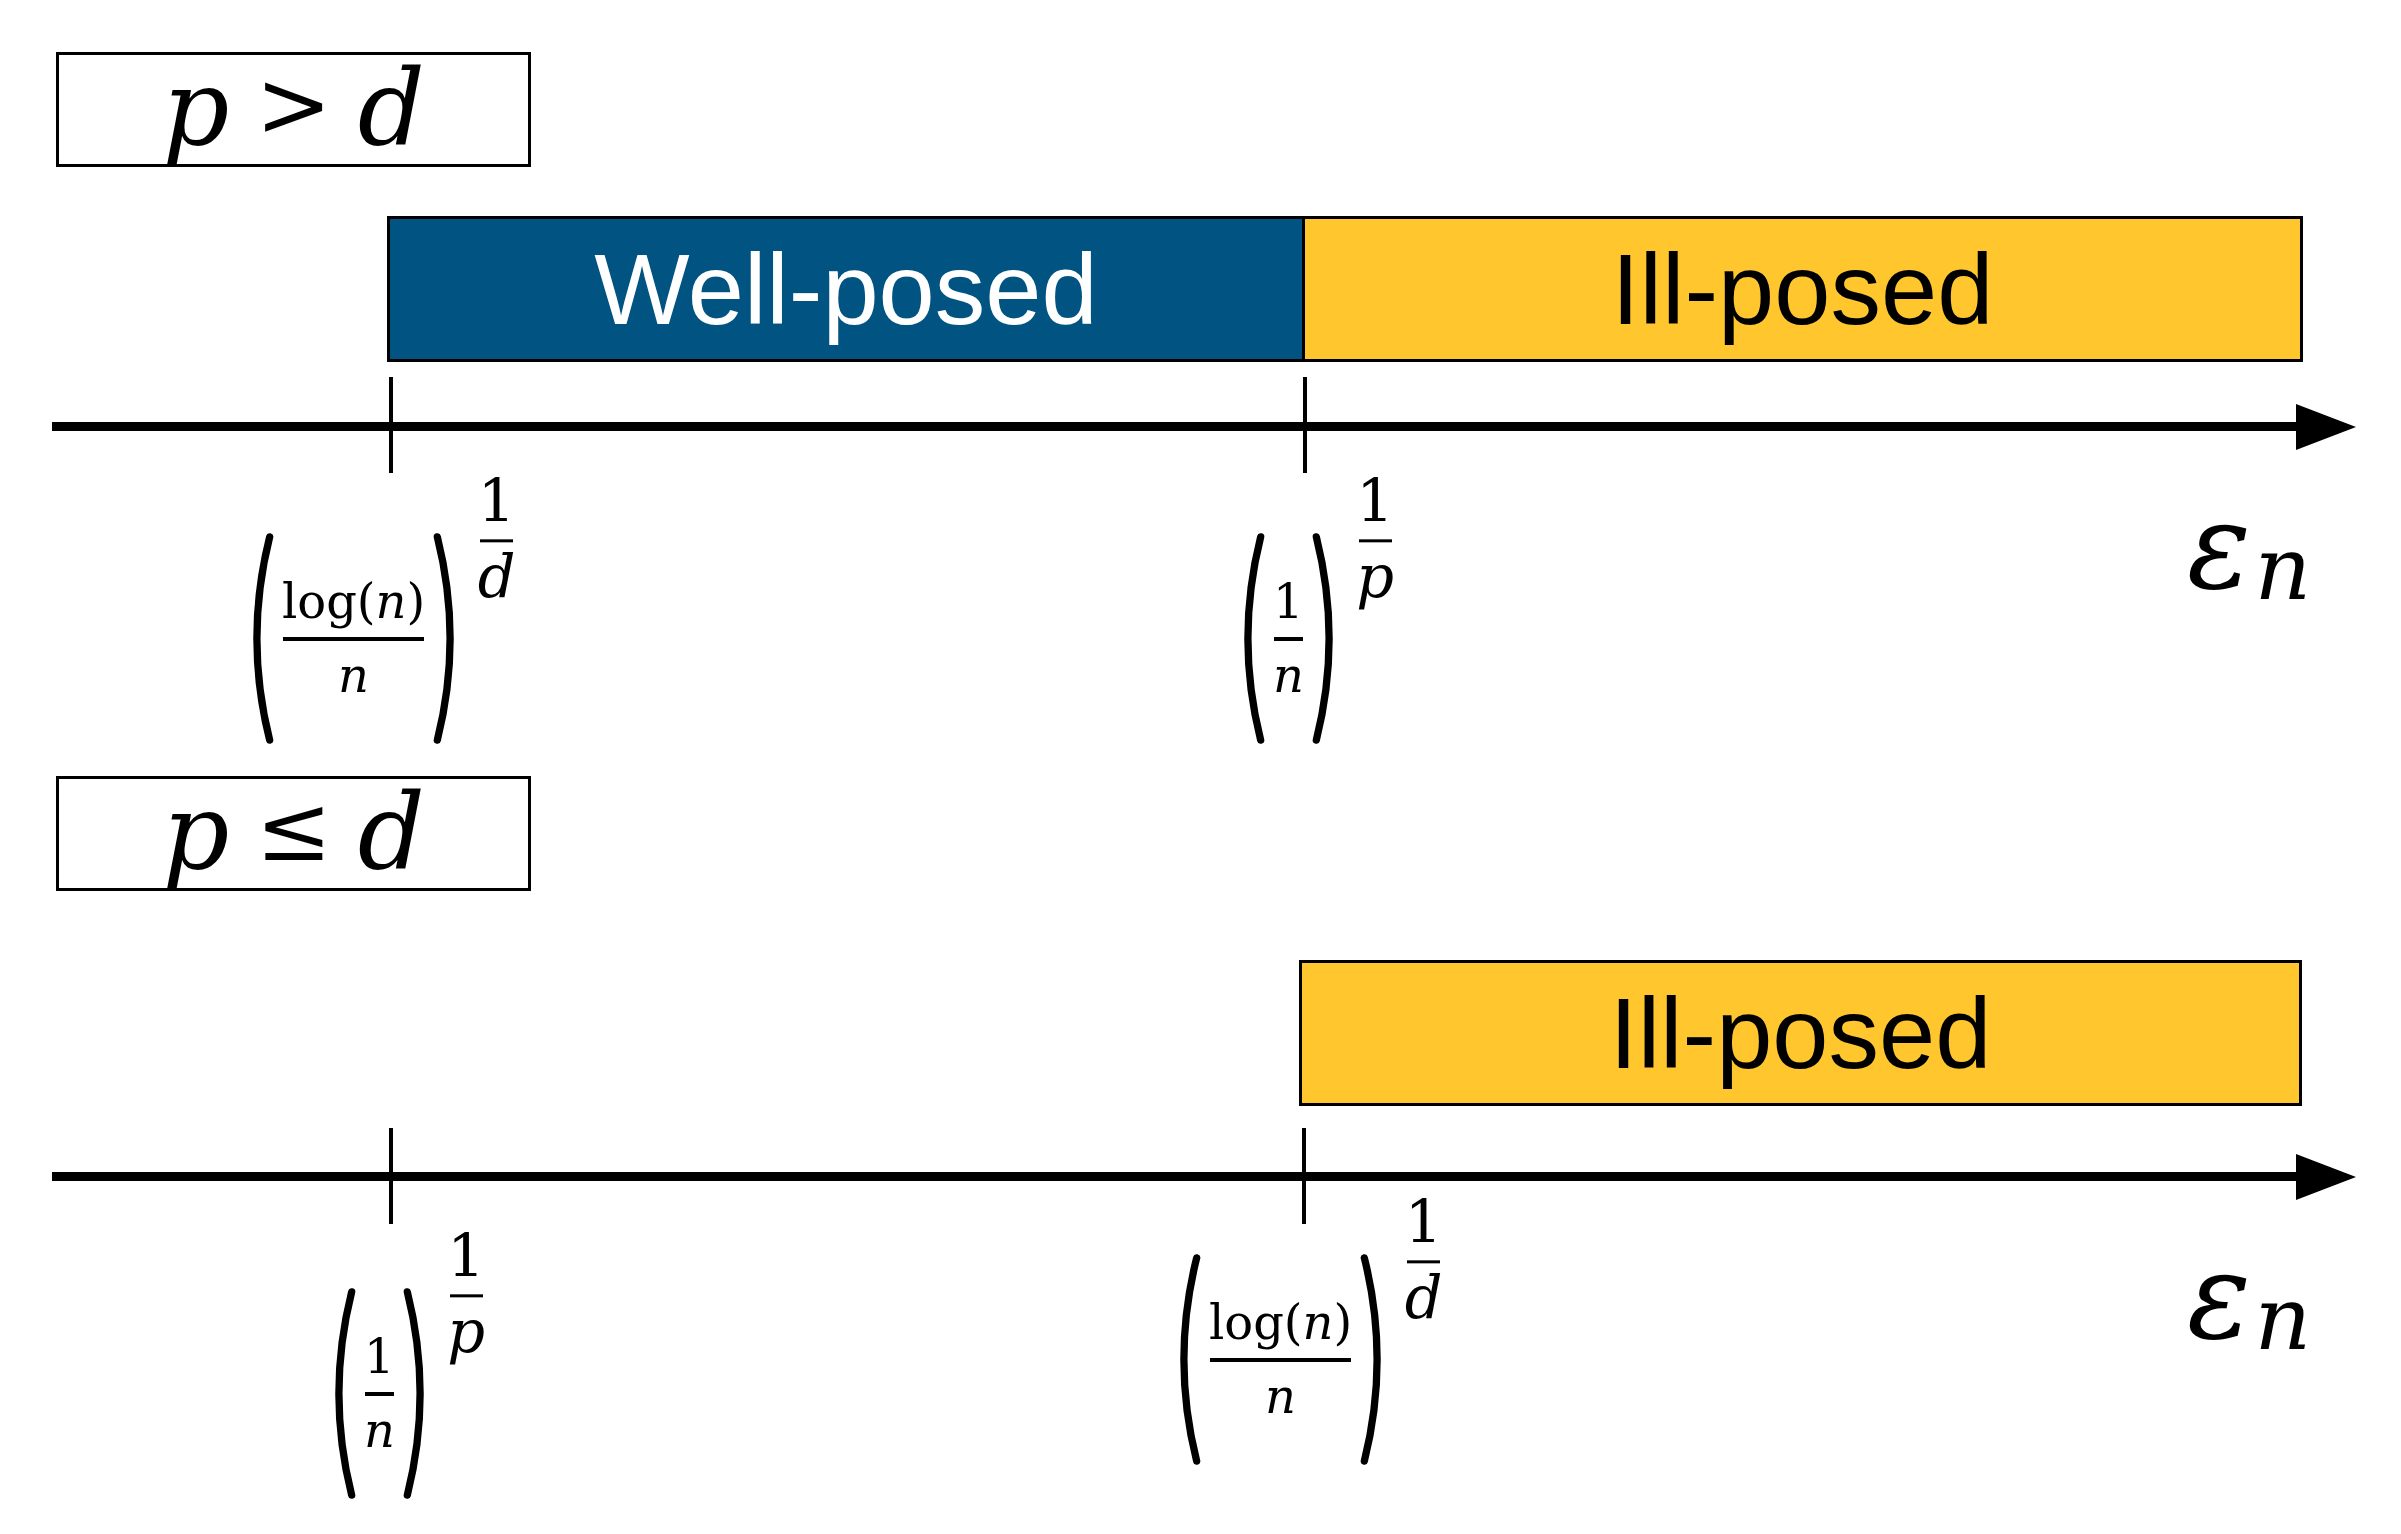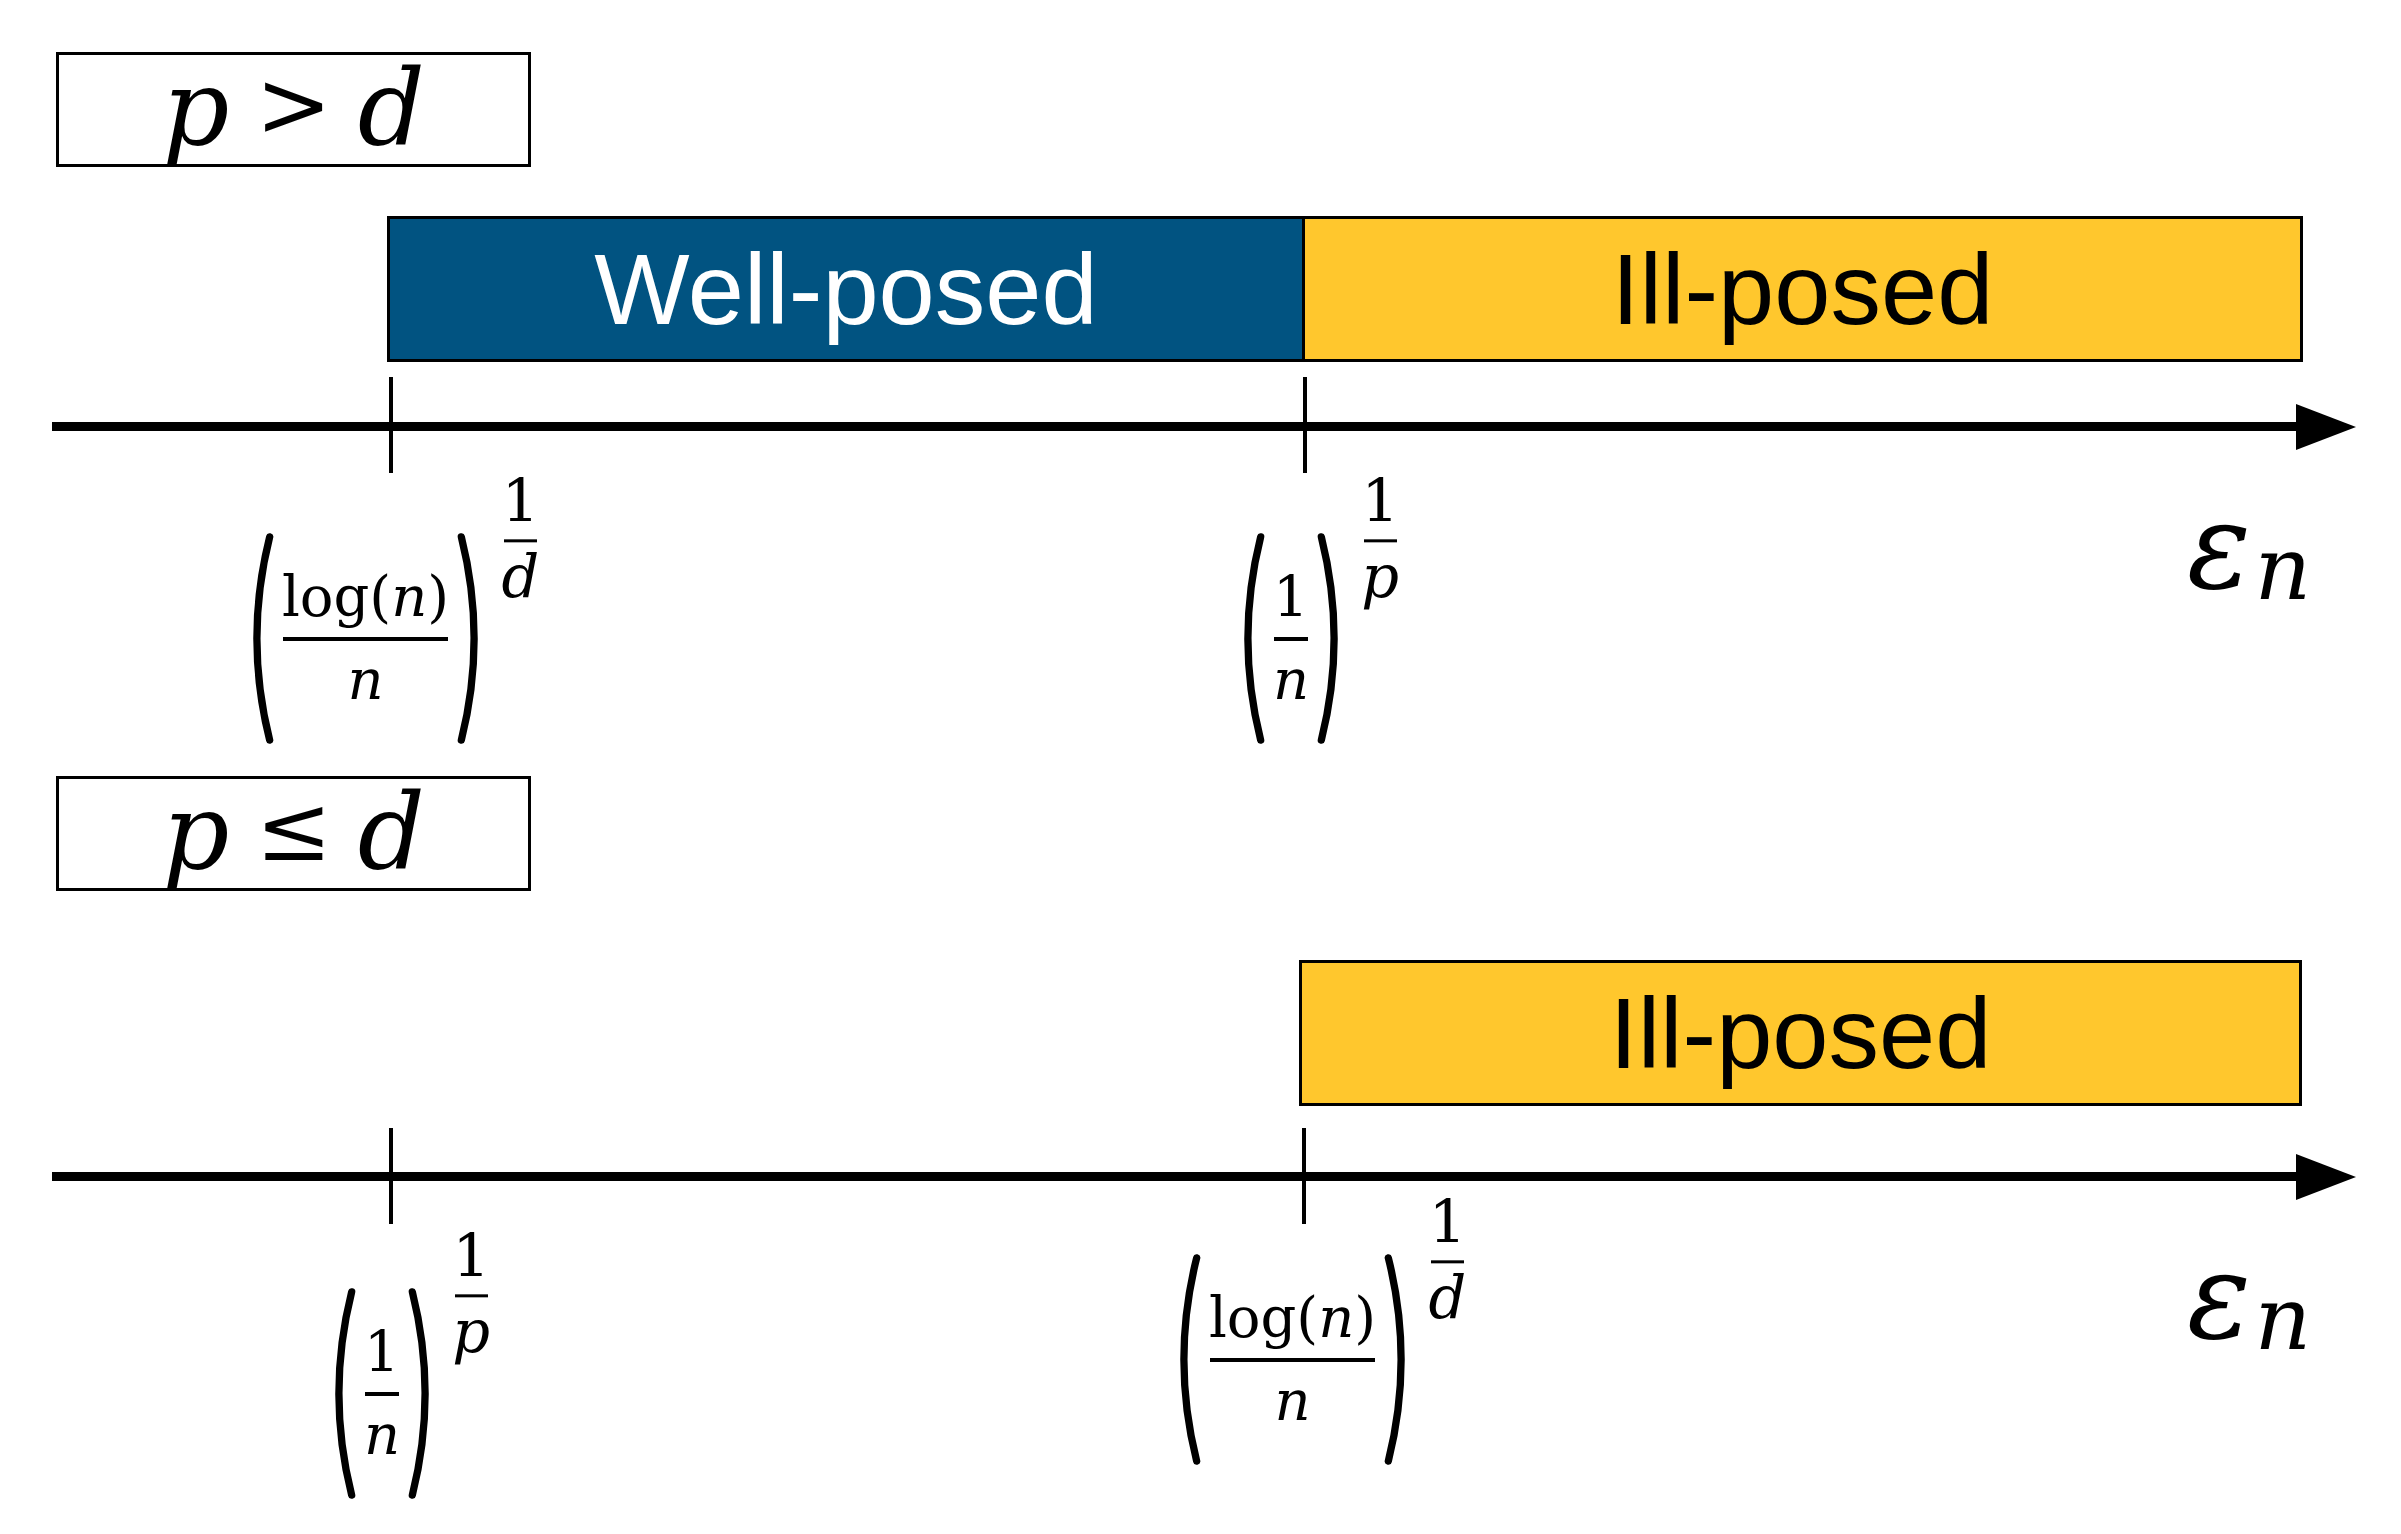--- a/index.html
+++ b/index.html
@@ -46,21 +46,21 @@
     border-left:60px solid #000;
     border-top:23px solid transparent;
     border-bottom:23px solid transparent;
   }
   .tick{position:absolute;width:3.7px;height:96px;background:#000;}
   
   .math-pow{position:absolute;display:flex;align-items:flex-start;}
   .paren svg{display:block;}
   .frac{
     display:flex;flex-direction:column;align-items:center;justify-content:center;
-    font-size:56px;line-height:1.15;height:213px;padding:0 4.9px;
+    font-size:48px;line-height:1.15;height:213px;padding:0 4.9px;
   }
   .frac .fbar{align-self:stretch;border-top:4.3px solid #000;margin:7.3px 1.2px;}
   .frac .mvar{font-style:italic;}
   .frac .mup{font-style:normal;}
   .exp{
     display:flex;flex-direction:column;align-items:center;
     font-size:59px;line-height:1.1;
     margin-left:8.5px;
     transform:translateY(-44%);
   }

